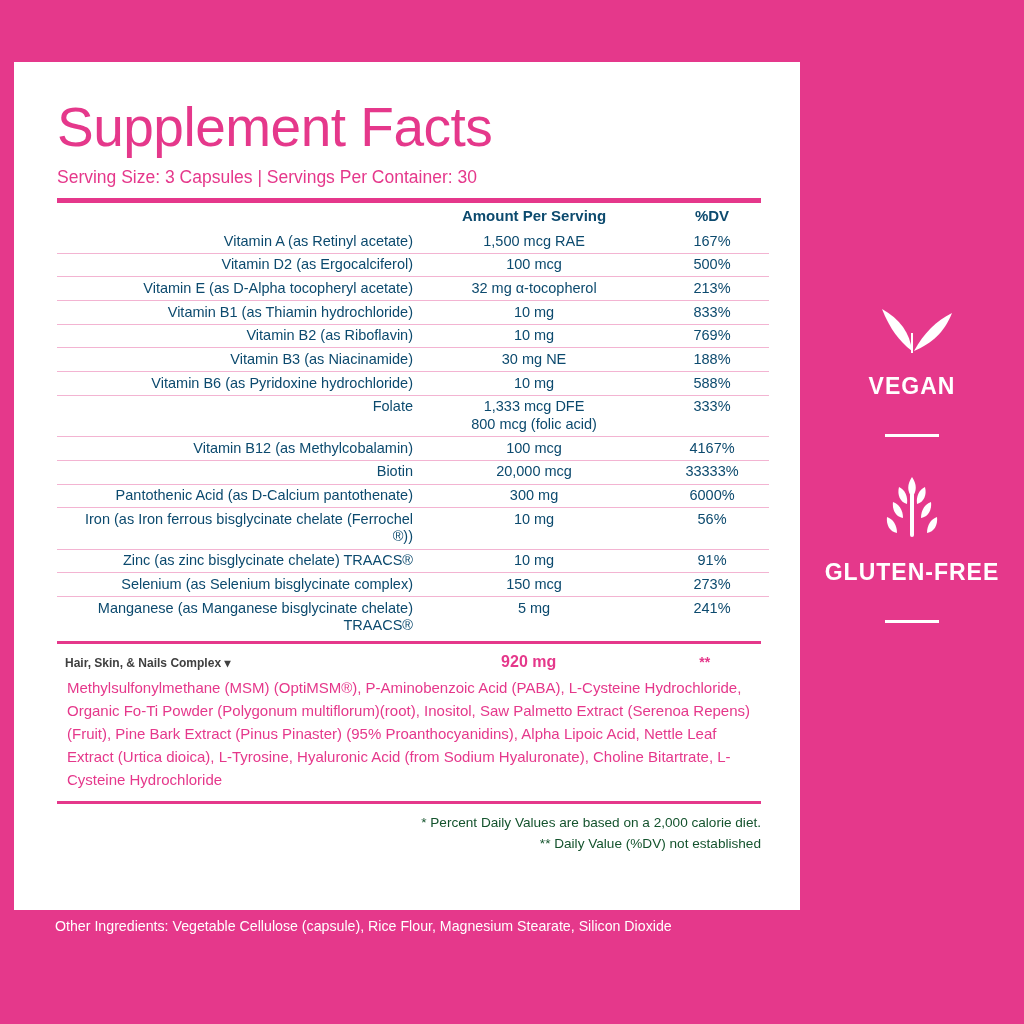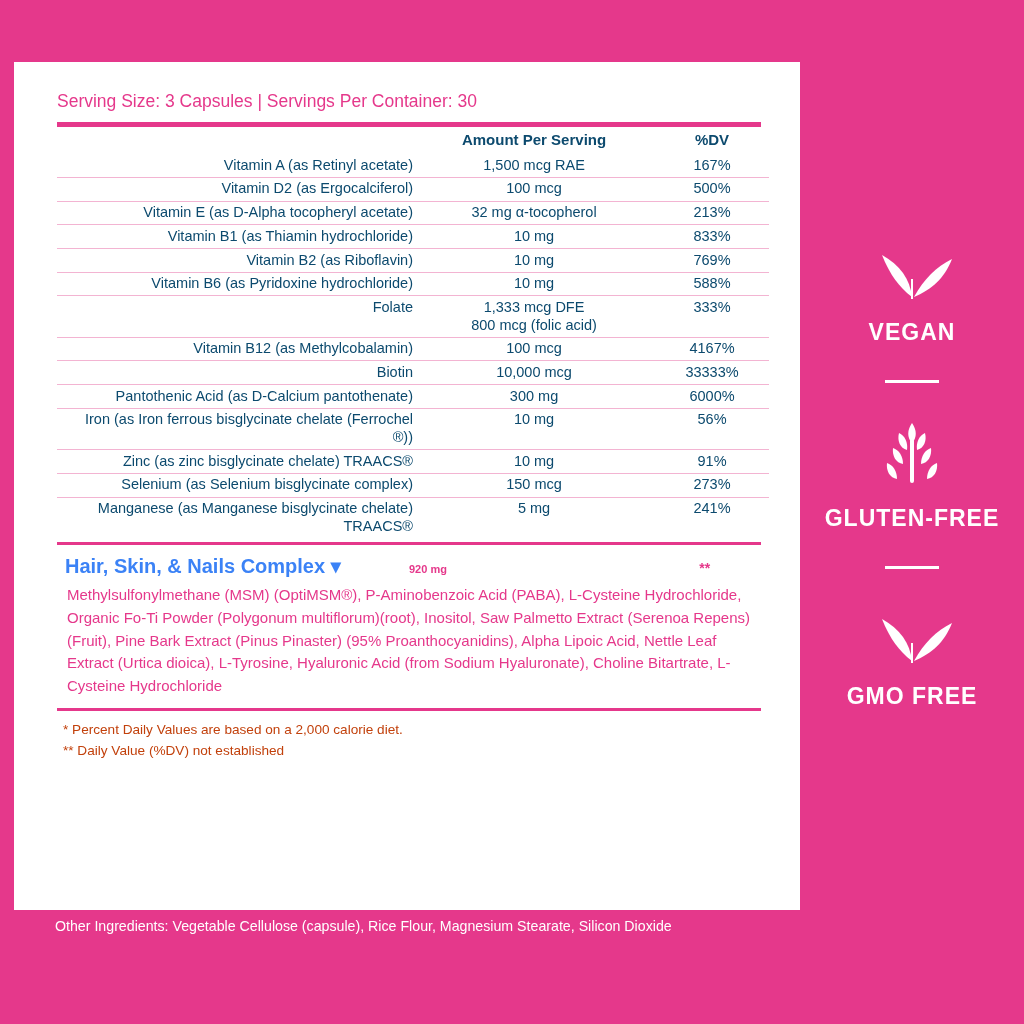--- a/index.html
+++ b/index.html
@@ -91,51 +91,52 @@
   
   .complex-head {
     display: flex;
     align-items: baseline;
     margin: 0 4px;
     padding-top: 9px;
   }
   .complex-name {
     width: 50%;
     padding-left: 8px;
-    color: #3b82f6;
-    font-weight: bold;
-    font-size: 20px;
+    color: #404040;
+    font-weight: bold;
+    font-size: 12px;
   }
   .complex-amt {
     width: 34%;
-    text-align: left;
-    color: #E5388B;
-    font-weight: bold;
-    font-size: 11px;
+    text-align: center;
+    color: #E5388B;
+    font-weight: bold;
+    font-size: 16px;
   }
   .complex-dv {
     width: 16%;
     text-align: center;
     color: #E5388B;
     font-weight: bold;
     font-size: 14px;
   }
   .complex-body {
     color: #E5388B;
     font-size: 15px;
     line-height: 1.52;
     padding: 6px 10px 6px 10px;
     margin: 0 4px;
   }
 
   .footnotes {
-    color: #c2410c;
+    color: #14532d;
     font-size: 13.6px;
     line-height: 1.55;
     padding: 8px 4px 0 10px;
+    text-align: right;
   }
 
   .other-ingredients {
     position: absolute;
     left: 55px;
     top: 918px;
     width: 740px;
     color: #ffffff;
     font-size: 14.2px;
   }
@@ -175,20 +176,21 @@
   .ico { display: block; }
 </style>
 </head>
 <body>
 
 <div id="root">
 
   <div class="panel">
     <div class="panel-inner">
 
+      <div class="title">Supplement Facts</div>
       <div class="serving">Serving Size: 3 Capsules  |  Servings Per Container: 30</div>
 
       <div class="rule-thick"></div>
 
       <table class="facts">
         <thead>
           <tr>
             <th class="col-name"></th>
             <th class="col-amt">Amount Per Serving</th>
             <th class="col-dv">%DV</th>
@@ -214,37 +216,42 @@
               <td class="col-name">Vitamin B1 (as Thiamin hydrochloride)</td>
               <td class="col-amt">10 mg</td>
               <td class="col-dv">833%</td>
             </tr>
             <tr>
               <td class="col-name">Vitamin B2 (as Riboflavin)</td>
               <td class="col-amt">10 mg</td>
               <td class="col-dv">769%</td>
             </tr>
             <tr>
+              <td class="col-name">Vitamin B3 (as Niacinamide)</td>
+              <td class="col-amt">30 mg NE</td>
+              <td class="col-dv">188%</td>
+            </tr>
+            <tr>
               <td class="col-name">Vitamin B6 (as Pyridoxine hydrochloride)</td>
               <td class="col-amt">10 mg</td>
               <td class="col-dv">588%</td>
             </tr>
             <tr>
               <td class="col-name">Folate</td>
               <td class="col-amt">1,333 mcg DFE<br>800 mcg (folic acid)</td>
               <td class="col-dv">333%</td>
             </tr>
             <tr>
               <td class="col-name">Vitamin B12 (as Methylcobalamin)</td>
               <td class="col-amt">100 mcg</td>
               <td class="col-dv">4167%</td>
             </tr>
             <tr>
               <td class="col-name">Biotin</td>
-              <td class="col-amt">10,000 mcg</td>
+              <td class="col-amt">20,000 mcg</td>
               <td class="col-dv">33333%</td>
             </tr>
             <tr>
               <td class="col-name">Pantothenic Acid (as D-Calcium pantothenate)</td>
               <td class="col-amt">300 mg</td>
               <td class="col-dv">6000%</td>
             </tr>
             <tr>
               <td class="col-name">Iron (as Iron ferrous bisglycinate chelate (Ferrochel ®))</td>
               <td class="col-amt">10 mg</td>
@@ -317,25 +324,15 @@
             <path d="M18 46 C17 54 21 61 28 62 C28 54 24 48 18 46 Z"></path>
             <path d="M68 46 C69 54 65 61 58 62 C58 54 62 48 68 46 Z"></path>
           </g>
         </svg>
       </span>
       <span class="badge-label">GLUTEN-FREE</span>
     </div>
 
     <div class="badge-sep"></div>
 
-    <div class="badge">
-      <span class="ico">
-        <svg width="92" height="62" viewBox="0 0 92 62">
-          <path d="M46 58 C44 40 34 26 16 16 C24 36 33 48 46 58 Z" fill="#ffffff"></path>
-          <path d="M48 58 C58 40 70 28 86 20 C78 40 66 50 48 58 Z" fill="#ffffff"></path>
-          <path d="M45 60 L45 40 L47 40 L47 60 Z" fill="#ffffff"></path>
-        </svg>
-      </span>
-      <span class="badge-label">GMO FREE</span>
-    </div>
 
   </div>
 </div>
 
 </body></html>

